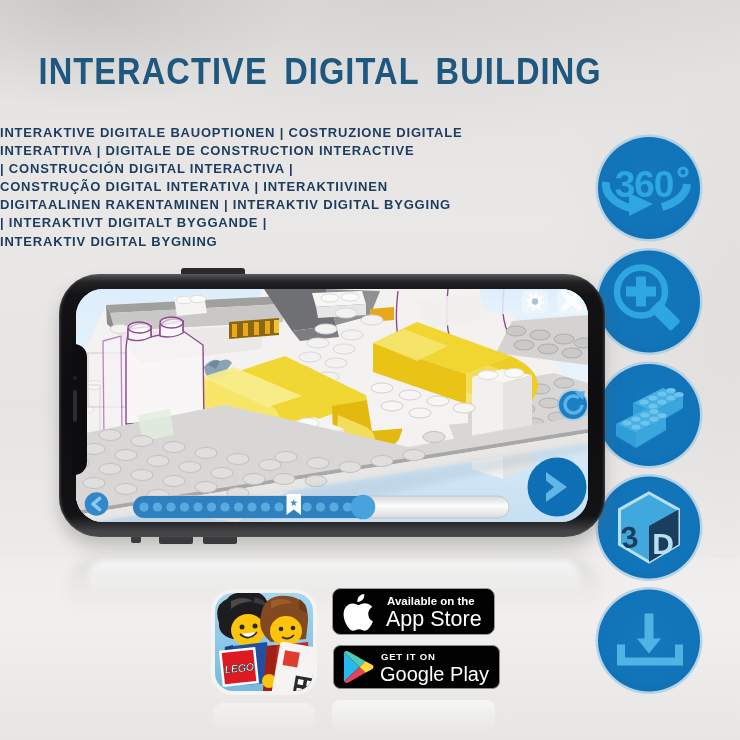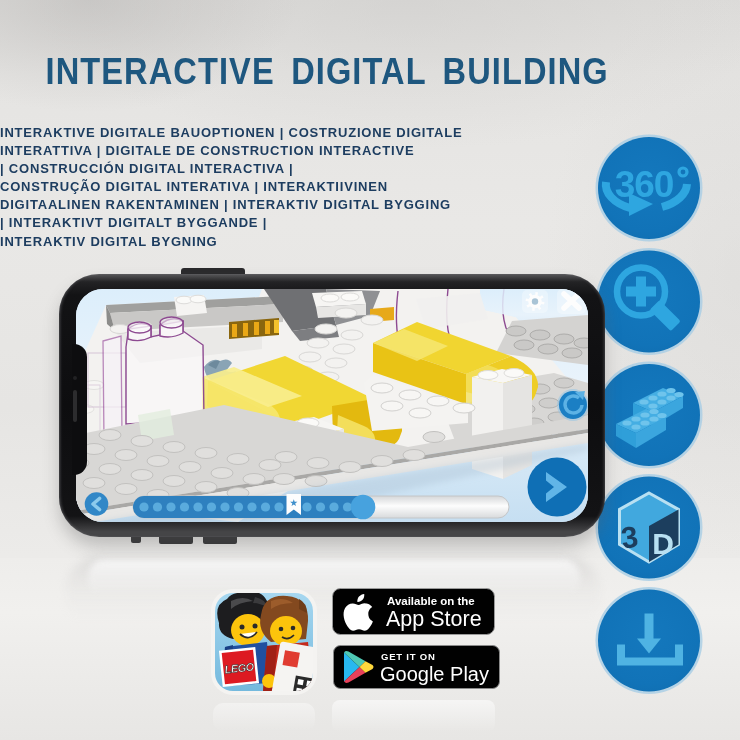--- a/index.html
+++ b/index.html
@@ -20,21 +20,21 @@
 
 <div class="abs" style="left:0;top:558px;width:740px;height:182px;
   background:linear-gradient(180deg, #eeedeb 0%, #f1f0ee 30%, #e7e6e4 100%);"></div>
 
 <div class="abs" style="left:66px;top:556px;width:534px;height:74px;border-radius:34px;
   background:linear-gradient(180deg, rgba(203,202,201,0.45), rgba(216,215,214,0.18) 45%, rgba(225,224,223,0) 85%);
   filter:blur(4px);"></div>
 <div class="abs" style="left:88px;top:559px;width:492px;height:40px;border-radius:18px;
   background:linear-gradient(180deg, rgba(249,249,249,0.9), rgba(242,242,242,0) 92%);filter:blur(3px);"></div>
 
-<div class="abs" style="left:16px;top:51px;width:640px;">
+<div class="abs" style="left:0;top:51px;width:640px;text-align:center;">
   <span style="display:inline-block;font-weight:bold;font-size:36px;letter-spacing:1.2px;word-spacing:7px;color:#1e577f;transform:scaleX(0.905);transform-origin:center;">INTERACTIVE DIGITAL BUILDING</span>
 </div>
 
 <div class="abs" style="left:0;top:124px;width:700px;text-align:left;color:#1d3d60;
   font-weight:bold;font-size:13px;line-height:18.1px;letter-spacing:0.8px;">
   INTERAKTIVE DIGITALE BAUOPTIONEN | COSTRUZIONE DIGITALE<br>
   INTERATTIVA | DIGITALE DE CONSTRUCTION INTERACTIVE<br>
   | CONSTRUCCIÓN DIGITAL INTERACTIVA |<br>
   CONSTRUÇÃO DIGITAL INTERATIVA | INTERAKTIIVINEN<br>
   DIGITAALINEN RAKENTAMINEN | INTERAKTIV DIGITAL BYGGING<br>

